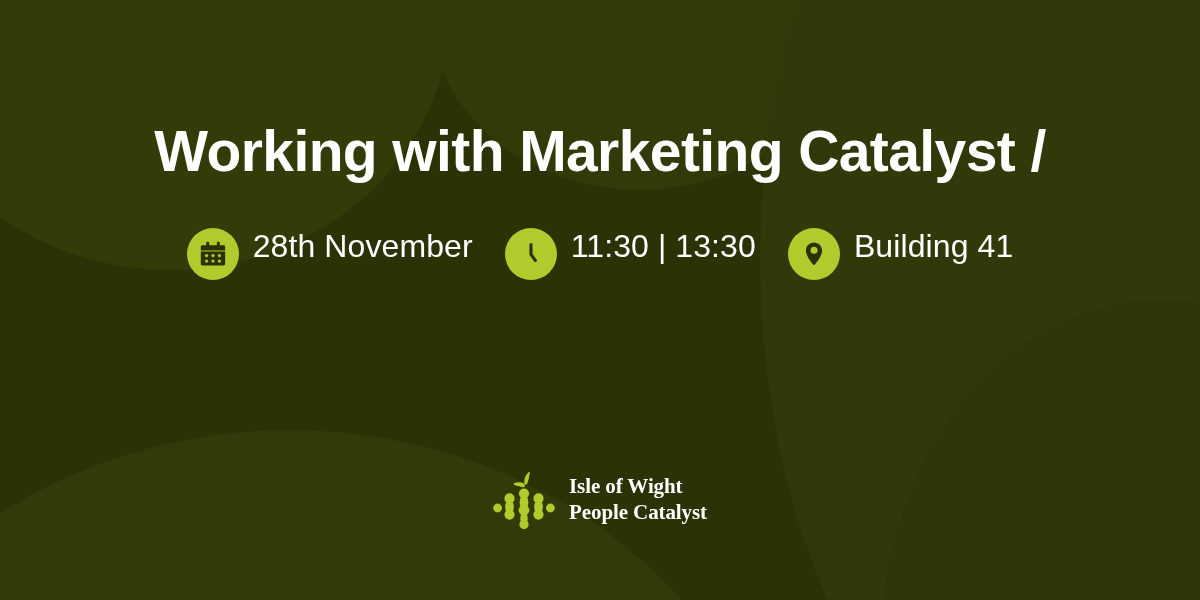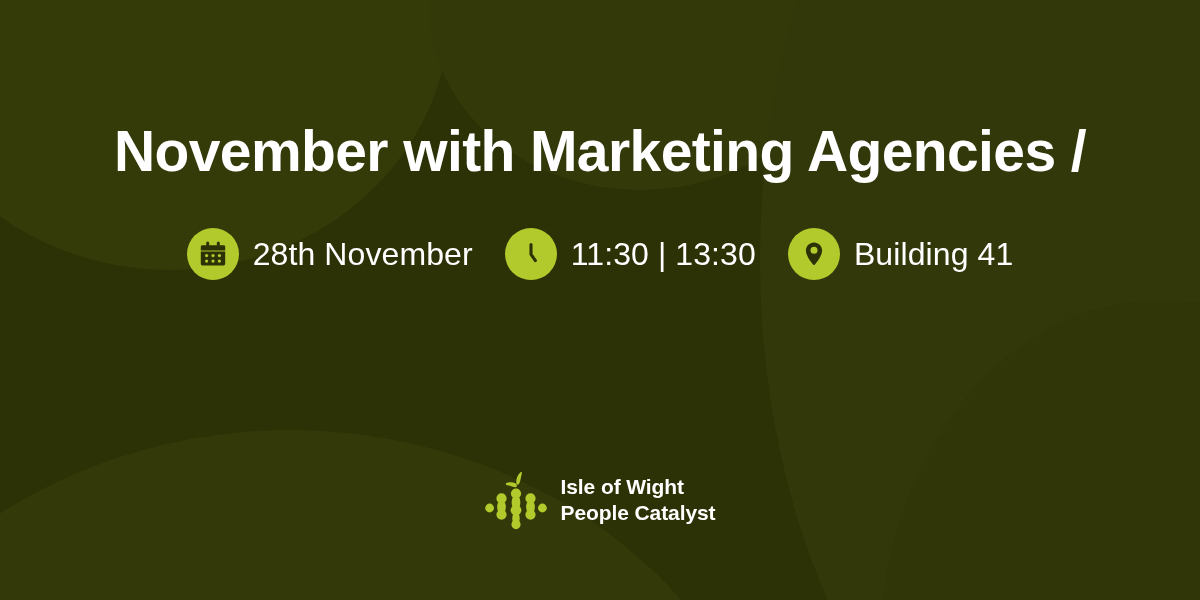--- a/index.html
+++ b/index.html
@@ -61,21 +61,21 @@
   .title-line { display:block; white-space:nowrap; }
 
   
   .details {
     margin-top:44px;
     display:flex;
     align-items:center;
     justify-content:center;
     gap:32px;
   }
-  .detail-item { display:flex; align-items:center; gap:14px; }
+  .detail-item { display:flex; align-items:flex-start; gap:14px; }
   .badge {
     width:52px; height:52px;
     border-radius:50%;
     background:#b3ca2d;
     display:flex; align-items:center; justify-content:center;
     flex:0 0 auto;
   }
   .badge svg { display:block; }
   .detail-text {
     color:#ffffff;
@@ -96,37 +96,37 @@
     gap:14px;
   }
   .logo-mark { width:62px; height:64px; display:block; flex:0 0 auto; }
   .logo-text {
     color:#ffffff;
     font-size:21px;
     font-weight:bold;
     line-height:1.22;
     letter-spacing:-0.1px;
   }
-  .logo-text span { display:block; white-space:nowrap; }
+  .logo-text span { display:block; white-space:nowrap;font-family:Liberation Serif, serif; }
 </style>
 </head>
 <body>
 
 <div class="bg-layer">
   <div class="blob blob-tl"></div>
   <div class="blob blob-mid"></div>
   <div class="blob blob-r"></div>
   <div class="blob blob-br"></div>
   <div class="blob blob-bl"></div>
 </div>
 
 <div class="banner">
 
   <h1 class="title">
-    <span class="title-line">November with Marketing Agencies /</span>
+    <span class="title-line">Working with Marketing Catalyst /</span>
   </h1>
 
   <div class="details">
 
     <div class="detail-item">
       <span class="badge">
         <svg width="30" height="30" viewBox="0 0 30 30" aria-hidden="true">
           <g fill="#2d3206">
             <rect x="8.2" y="2.6" width="3" height="5" rx="1.5"></rect>
             <rect x="18.8" y="2.6" width="3" height="5" rx="1.5"></rect>

